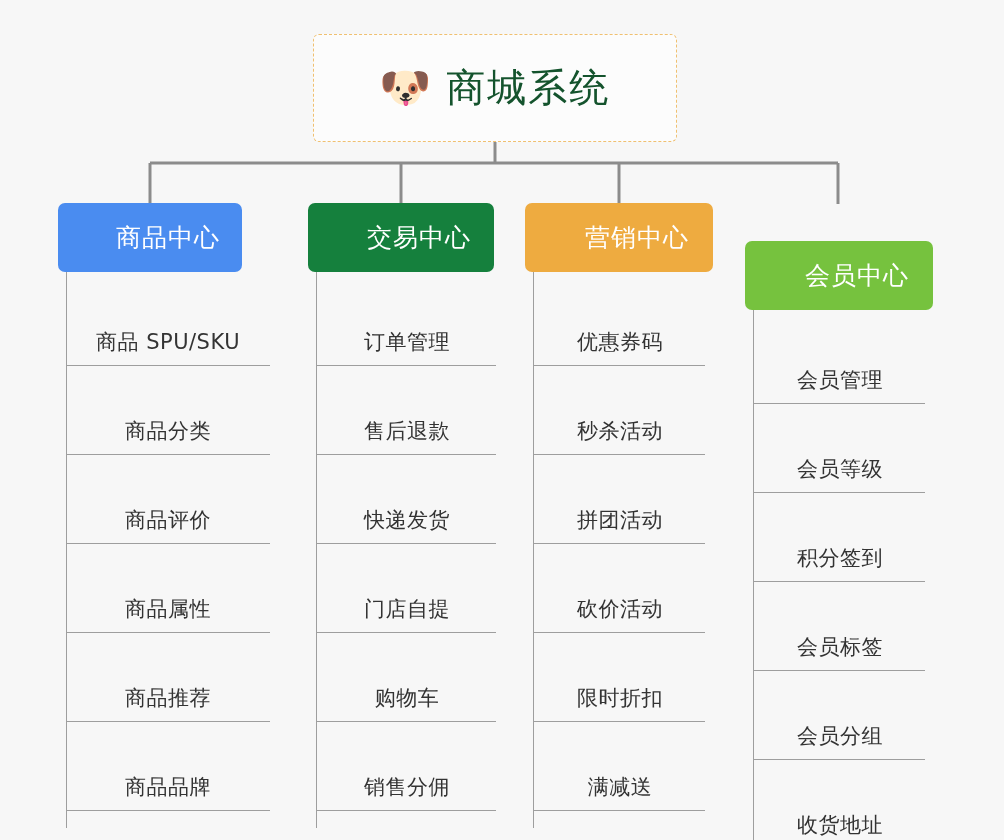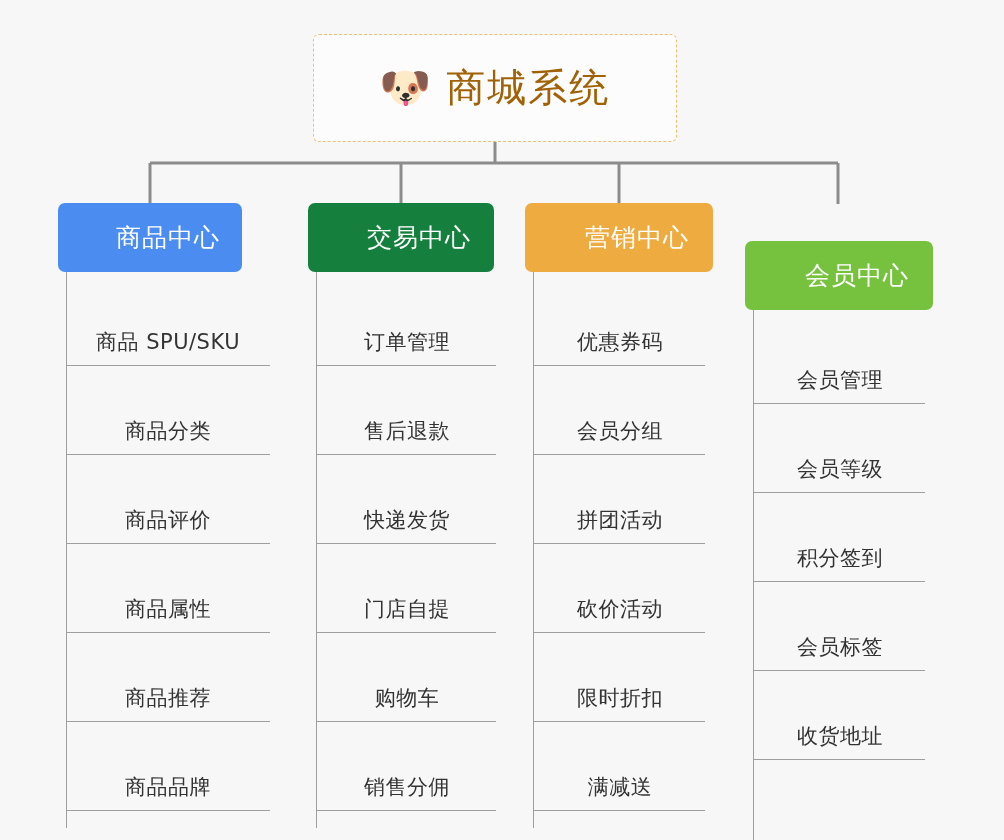--- a/index.html
+++ b/index.html
@@ -124,21 +124,21 @@
     <line x1="150" y1="163" x2="838" y2="163" stroke="#8c8c8c" stroke-width="3"></line>
 
     <line x1="150" y1="163" x2="150" y2="204" stroke="#8c8c8c" stroke-width="3"></line>
     <line x1="401" y1="163" x2="401" y2="204" stroke="#8c8c8c" stroke-width="3"></line>
     <line x1="619" y1="163" x2="619" y2="204" stroke="#8c8c8c" stroke-width="3"></line>
     <line x1="838" y1="163" x2="838" y2="204" stroke="#8c8c8c" stroke-width="3"></line>
   </svg>
 
   <div class="root-node" style="border-color: rgb(240, 192, 112); background: rgb(252, 252, 252);">
     <span class="root-emoji">🐶</span>
-    <span class="root-title" style="color: #a16207;">商城系统</span>
+    <span class="root-title" style="color: #14532d;">商城系统</span>
   </div>
 
   <div class="branch c0">
     <div class="branch-header" style="background: rgb(74, 140, 240);">
       <span>商品中心</span>
     </div>
     <div class="leaf-list">
       <div class="spine" style="background: rgb(158, 158, 158); height: 556px;"></div>
       <div class="leaf-item">
         <span class="leaf-label">商品 SPU/SKU</span>
@@ -204,21 +204,21 @@
     <div class="branch-header" style="background: rgb(238, 171, 64);">
       <span>营销中心</span>
     </div>
     <div class="leaf-list">
       <div class="spine" style="background: rgb(158, 158, 158); height: 556px;"></div>
       <div class="leaf-item">
         <span class="leaf-label">优惠券码</span>
         <span class="leaf-rule" style="background: rgb(158, 158, 158);"></span>
       </div>
       <div class="leaf-item">
-        <span class="leaf-label">会员分组</span>
+        <span class="leaf-label">秒杀活动</span>
         <span class="leaf-rule" style="background: rgb(158, 158, 158);"></span>
       </div>
       <div class="leaf-item">
         <span class="leaf-label">拼团活动</span>
         <span class="leaf-rule" style="background: rgb(158, 158, 158);"></span>
       </div>
       <div class="leaf-item">
         <span class="leaf-label">砍价活动</span>
         <span class="leaf-rule" style="background: rgb(158, 158, 158);"></span>
       </div>
@@ -249,19 +249,23 @@
       </div>
       <div class="leaf-item">
         <span class="leaf-label">积分签到</span>
         <span class="leaf-rule" style="background: rgb(158, 158, 158);"></span>
       </div>
       <div class="leaf-item">
         <span class="leaf-label">会员标签</span>
         <span class="leaf-rule" style="background: rgb(158, 158, 158);"></span>
       </div>
       <div class="leaf-item">
+        <span class="leaf-label">会员分组</span>
+        <span class="leaf-rule" style="background: rgb(158, 158, 158);"></span>
+      </div>
+      <div class="leaf-item">
         <span class="leaf-label">收货地址</span>
         <span class="leaf-rule" style="background: rgb(158, 158, 158);"></span>
       </div>
     </div>
   </div>
 
 </div>
 
 </body></html>

